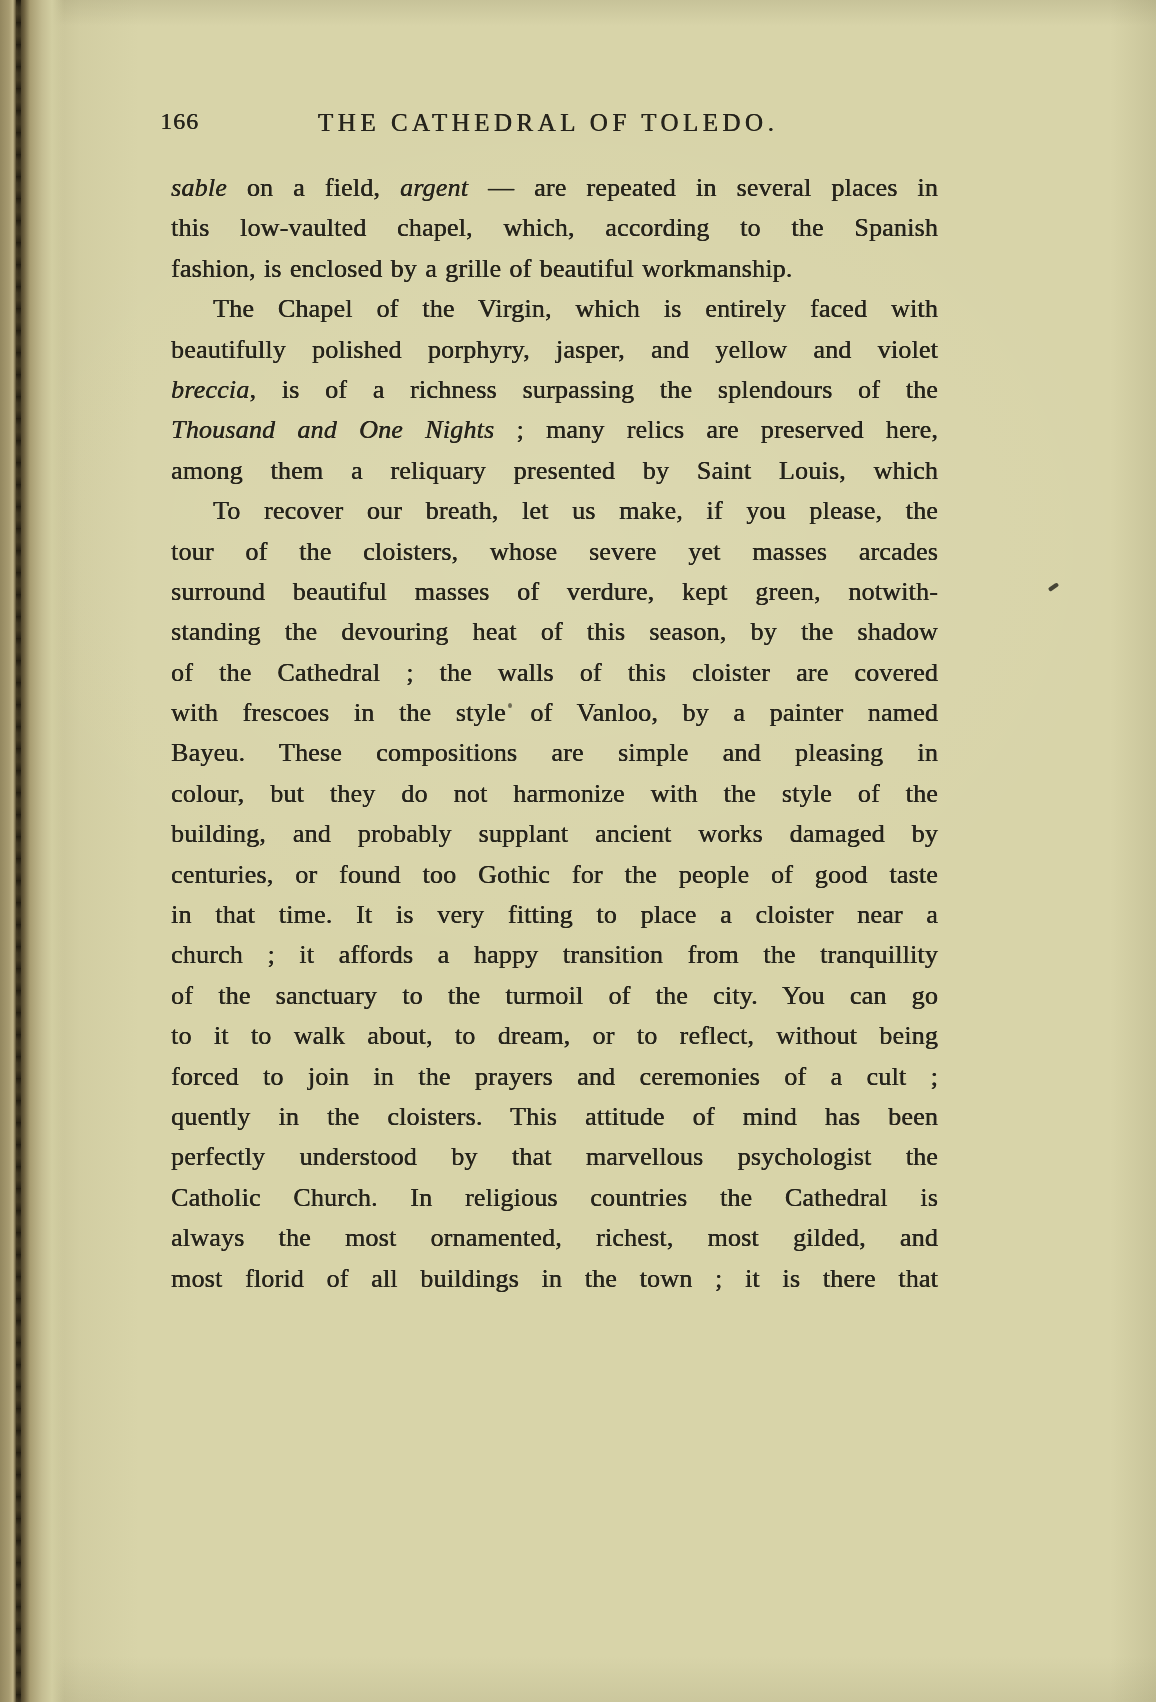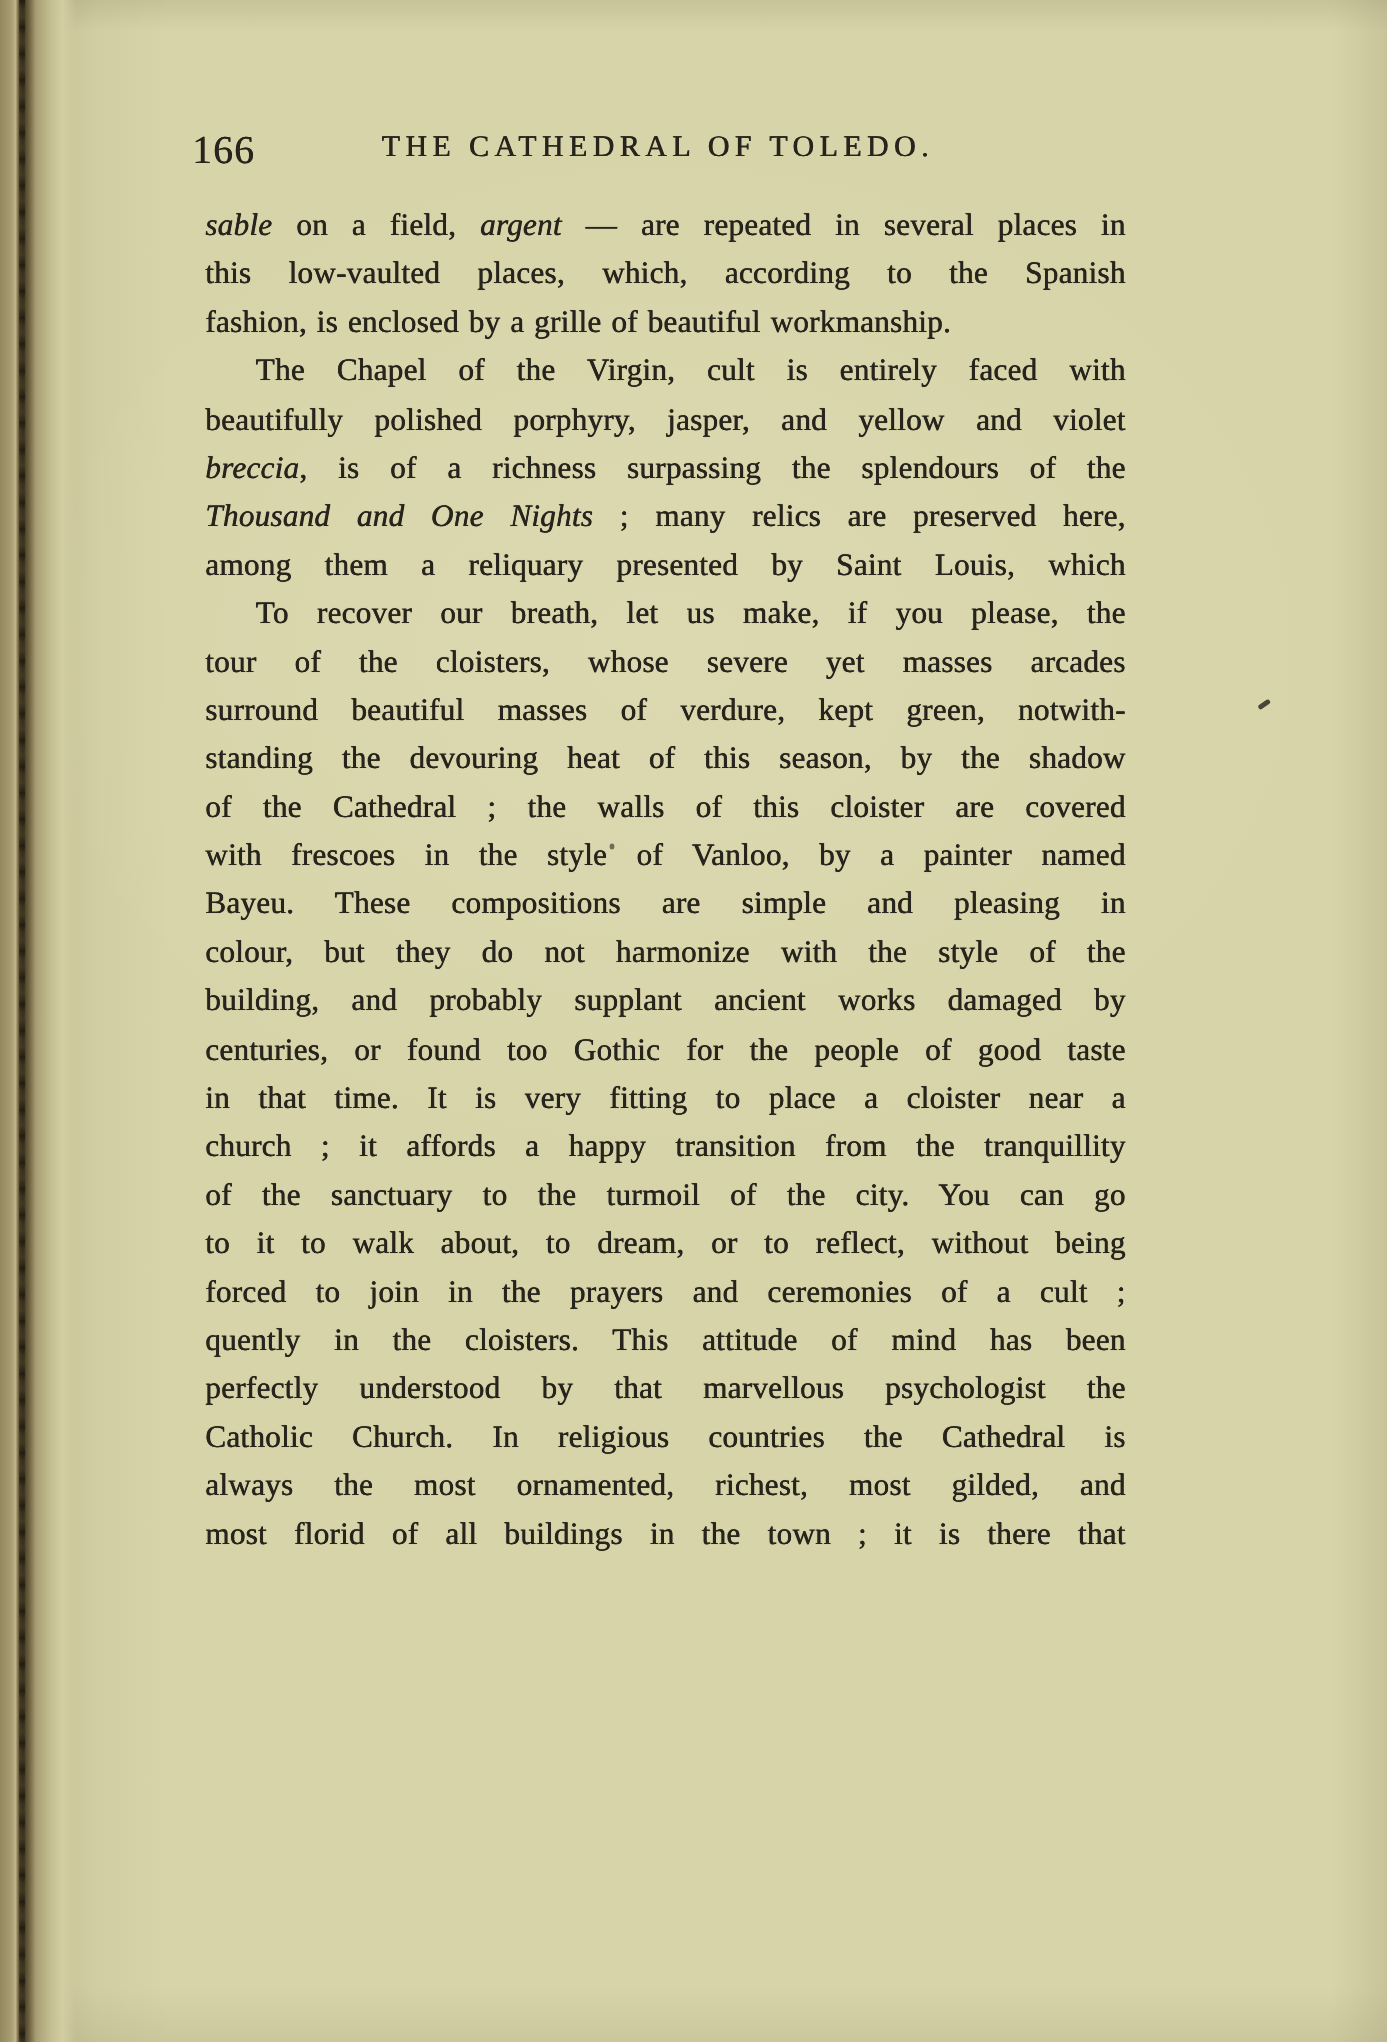--- a/index.html
+++ b/index.html
@@ -50,21 +50,21 @@
     color: #26241c;
   }
   .header-row {
     position: relative;
     height: 38px;
     margin-bottom: 24px;
   }
   .page-number {
     position: absolute;
     left: 2px; top: 2px;
-    font-size: 33px;
+    font-size: 24px;
     letter-spacing: 1px;
     text-shadow: 0.4px 0 0 currentColor;
   }
   .running-title {
     position: absolute;
     left: 50%; top: 3px;
     transform: translateX(-50%);
     white-space: nowrap;
     font-size: 25px;
     letter-spacing: 4.5px;
@@ -111,25 +111,25 @@
   <div class="binding-line"></div>
 
   <div class="text-block">
     <div class="header-row">
       <span class="page-number">166</span>
       <span class="running-title">THE CATHEDRAL OF TOLEDO.</span>
     </div>
     <div>
         <div>
           <div class="line"><span class="it">sable</span><span> on a field, </span><span class="it">argent</span><span> — are repeated in several places in</span></div>
-          <div class="line"><span>this low-vaulted places, which, according to the Spanish</span></div>
+          <div class="line"><span>this low-vaulted chapel, which, according to the Spanish</span></div>
           <div class="line no-just"><span>fashion, is enclosed by a grille of beautiful workmanship.</span></div>
         </div>
         <div>
-          <div class="line indent"><span>The Chapel of the Virgin, cult is entirely faced with</span></div>
+          <div class="line indent"><span>The Chapel of the Virgin, which is entirely faced with</span></div>
           <div class="line"><span>beautifully polished porphyry, jasper, and yellow and violet</span></div>
           <div class="line"><span class="it">breccia</span><span>, is of a richness surpassing the splendours of the</span></div>
           <div class="line"><span class="it">Thousand and One Nights</span><span> ; many relics are preserved here,</span></div>
           <div class="line"><span>among them a reliquary presented by Saint Louis, which</span></div>
         </div>
         <div>
           <div class="line indent"><span>To recover our breath, let us make, if you please, the</span></div>
           <div class="line"><span>tour of the cloisters, whose severe yet masses arcades</span></div>
           <div class="line"><span>surround beautiful masses of verdure, kept green, notwith-</span></div>
           <div class="line"><span>standing the devouring heat of this season, by the shadow</span></div>

